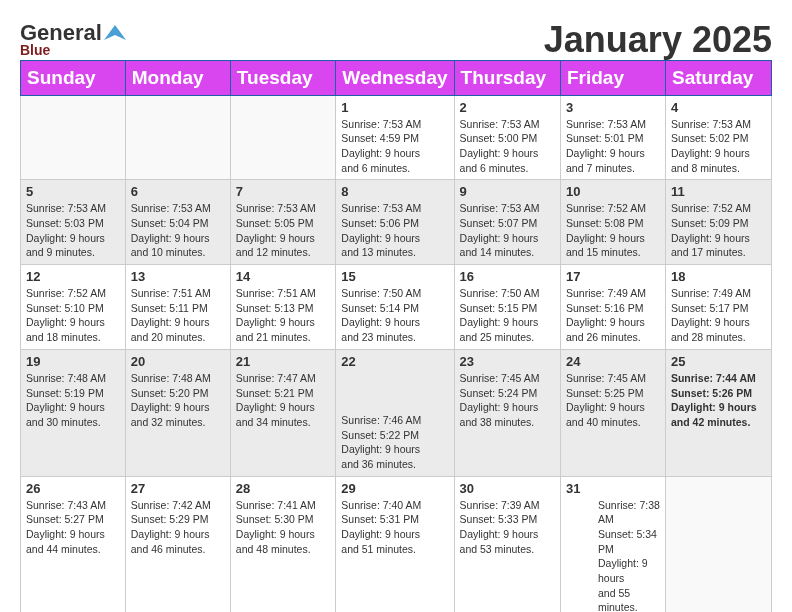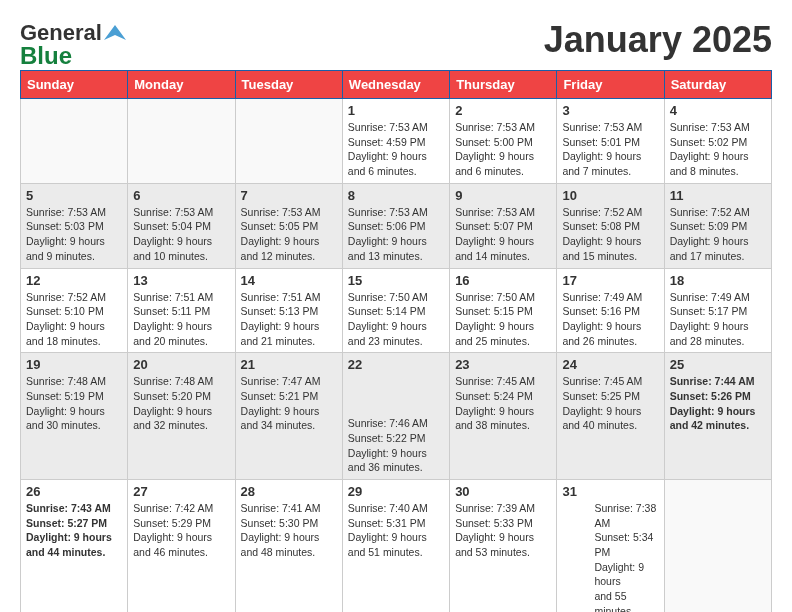--- a/index.html
+++ b/index.html
@@ -31,25 +31,25 @@
     }
     .calendar-subtitle {
       font-size: 16px;
       color: #333;
     }
     .calendar {
       width: 100%;
       border-collapse: collapse;
     }
     .calendar th {
-      background-color: #ef4444;
+      background-color: #d946ef;
       color: #fff;
       text-align: left;
       padding: 6px 6px;
-      font-size: 13px;
+      font-size: 19px;
       font-weight: bold;
       border: 1px solid #1a5fa8;
     }
     .calendar td {
       vertical-align: top;
       border: 1px solid #ccc;
       padding: 4px 5px;
       width: 14.28%;
       min-height: 80px;
       font-size: 11px;
@@ -78,21 +78,21 @@
 <body>
 
 <div class="header">
   <div class="logo">
     <div style="display:flex;align-items:center;">
       <span style="font-size:22px;font-weight:bold;color:#333;">General</span>
       <svg width="22" height="22" viewBox="0 0 22 22" style="margin-left:2px;">
         <polygon points="11,3 22,18 11,13 0,18" fill="#4a9fd4"></polygon>
       </svg>
     </div>
-    <span style="font-size:24px;font-weight:bold;color:#15803d;margin-top:-4px;">Blue</span>
+    <span style="font-size:14px;font-weight:bold;color:#7f1d1d;margin-top:-4px;">Blue</span>
   </div>
   <div class="title-section">
     <div class="calendar-title">January 2025</div>
   </div>
 </div>
 
 <table class="calendar">
   <thead>
     <tr>
 
@@ -289,21 +289,21 @@
           <div class="day-num">25</div>
           <div class="day-info" style="white-space: pre-line; font-weight: bold;">Sunrise: 7:44 AM
 Sunset: 5:26 PM
 Daylight: 9 hours
 and 42 minutes.</div>
         </td>
       </tr>
       <tr>
         <td>
           <div class="day-num">26</div>
-          <div class="day-info" style="white-space: pre-line; font-weight: bold;">Sunrise: 7:43 AM
+          <div class="day-info" style="white-space: pre-line;">Sunrise: 7:43 AM
 Sunset: 5:27 PM
 Daylight: 9 hours
 and 44 minutes.</div>
         </td>
         <td>
           <div class="day-num">27</div>
           <div class="day-info" style="white-space: pre-line;">Sunrise: 7:42 AM
 Sunset: 5:29 PM
 Daylight: 9 hours
 and 46 minutes.</div>

